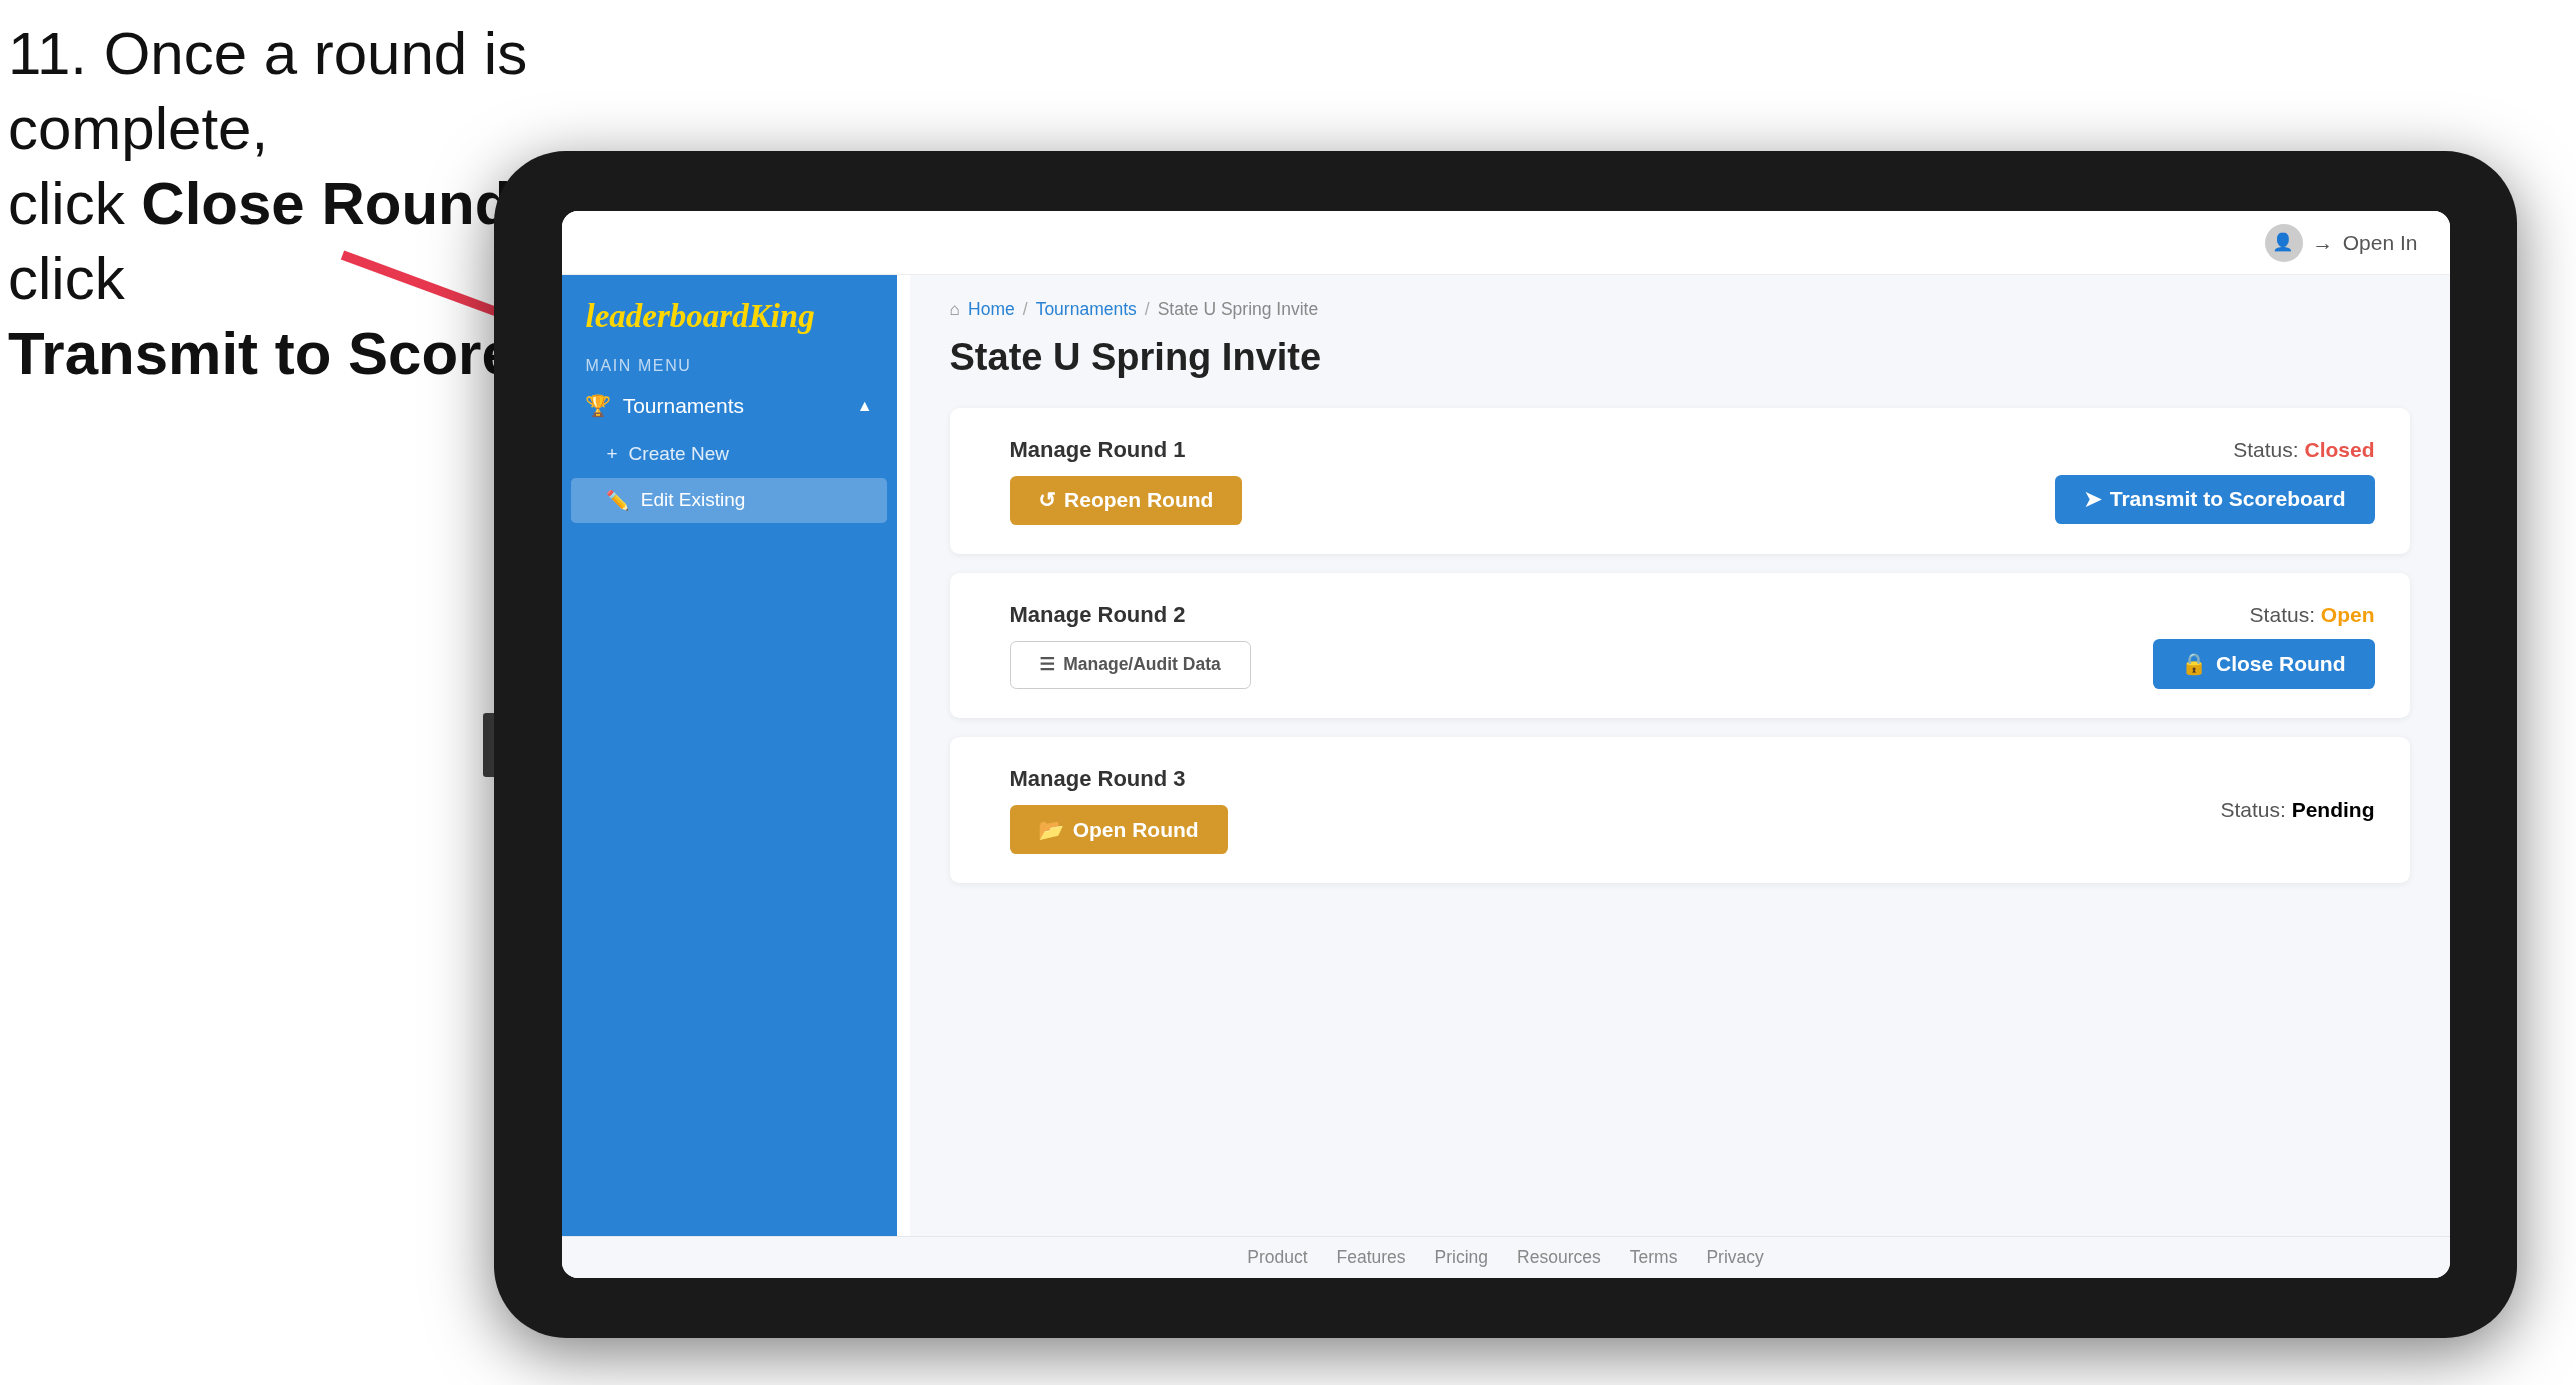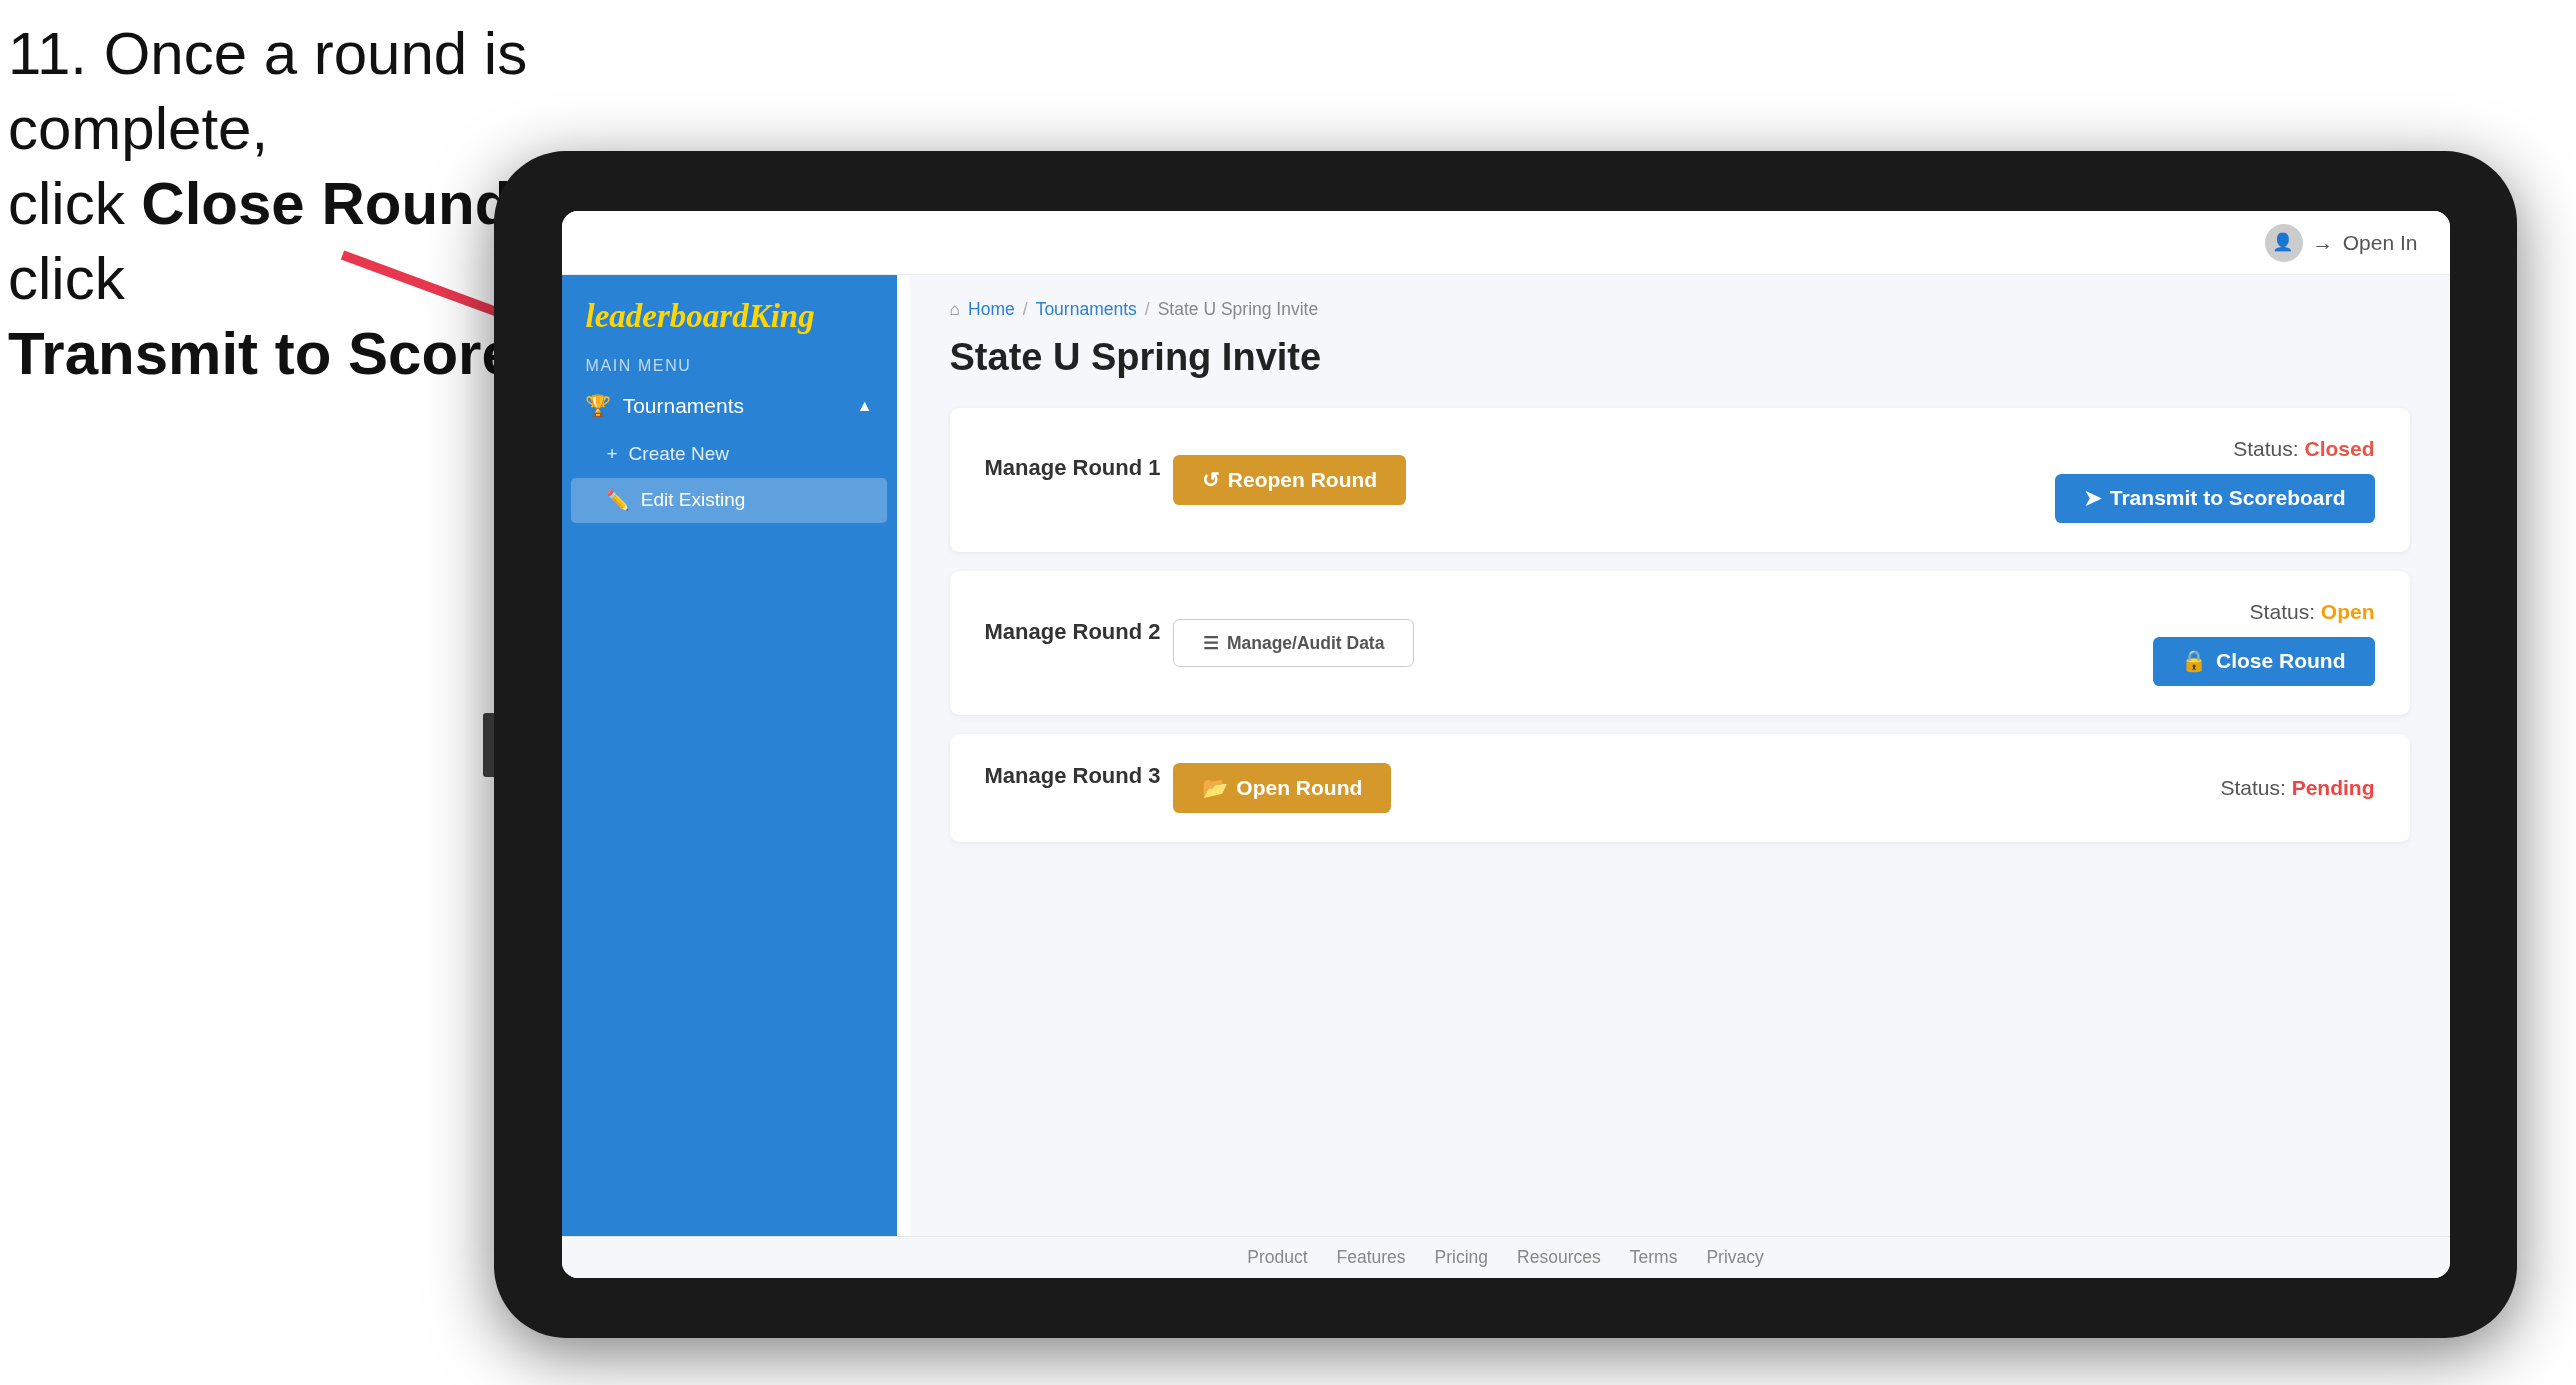--- a/index.html
+++ b/index.html
@@ -217,39 +217,40 @@
     }
 
     .round-title {
       font-size: 22px;
       font-weight: 600;
       color: #333;
     }
 
     .round-left {
       display: flex;
-      flex-direction: row;
+      flex-direction: column;
       gap: 12.7px;
+      margin-left: 25px;
     }
 
     .round-right {
       display: flex;
       flex-direction: column;
       align-items: flex-end;
       gap: 12.7px;
     }
 
     .status-label {
       font-size: 21px;
       color: #555;
     }
 
     .status-closed { color: #e8534a; font-weight: 600; }
     .status-open { color: #f59e0b; font-weight: 600; }
-    .status-pending { color: #ef4444; font-weight: 600; }
+    .status-pending { color: #000000; font-weight: 600; }
 
     
     .btn {
       display: inline-flex;
       align-items: center;
       gap: 8px;
       padding: 12.7px 29px;
       border-radius: 6.4px;
       font-size: 21px;
       font-weight: 600;

